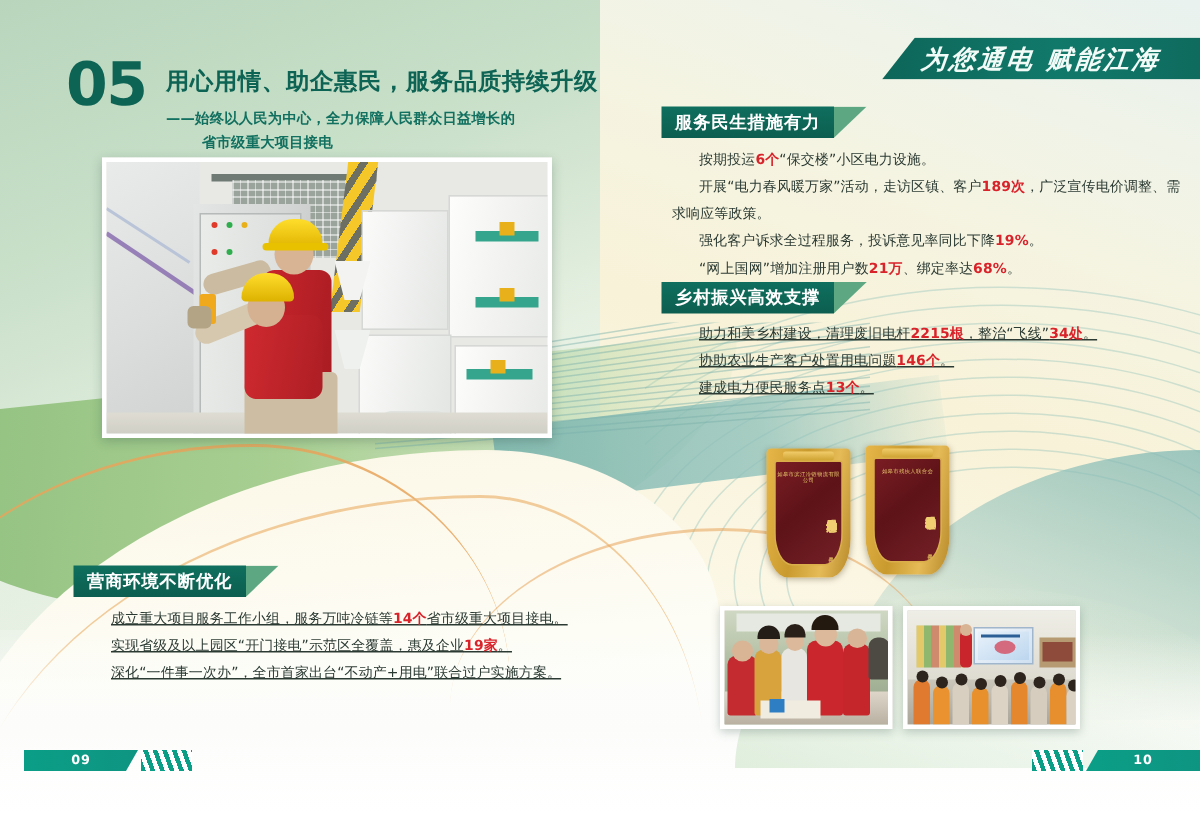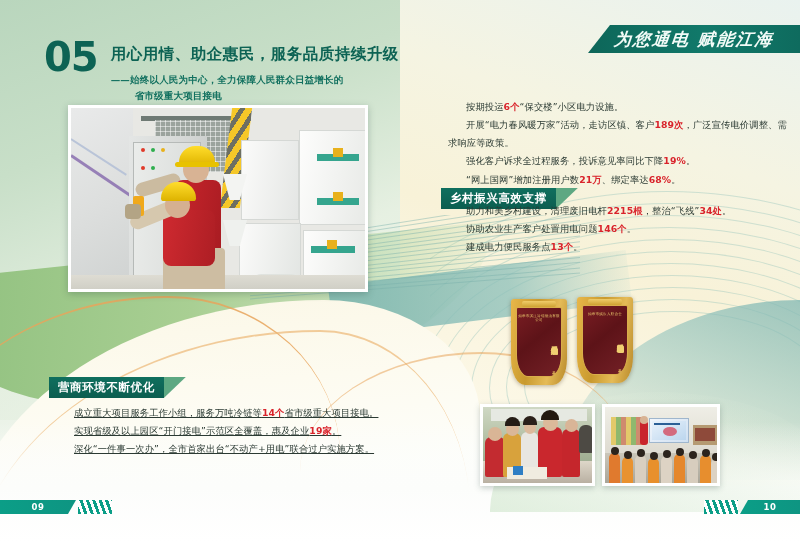--- a/index.html
+++ b/index.html
@@ -258,22 +258,22 @@
   .c-board { left:6px; top:10px; width:32px; height:28px; background:#cfd6c9;
              background-image:repeating-linear-gradient(90deg,#e3c96a 0 5px,#8fb86e 5px 10px,#cf8a6e 10px 15px); }
   .c-cab  { left:88px; top:18px; width:26px; height:20px; background:#b59a72; }
   .c-teach{ left:35px; top:14px; width:8px; height:24px; background:#c9252c; border-radius:3px; }
   .c-teachh{ left:35px; top:9px; width:8px; height:8px; background:#d8b394; border-radius:50%; }
   .c-kid  { position:absolute; border-radius:5px 5px 0 0; }
   .c-kidh { position:absolute; border-radius:50%; background:#2c241d; }
 
   
   .pgbar { position: absolute; bottom: 28px; height: 14px; display:flex; align-items:center; }
-  .pgbar-l { left: 0; width: 112px; }
-  .pgbar-r { right: 0; width: 96px; }
+  .pgbar-l { left: 16px; width: 112px; }
+  .pgbar-r { right: 0; width: 112px; }
   .pgbar .bar { flex:1; height:14px; background: linear-gradient(90deg,#0b9e87,#0e9582);
                 display:flex; align-items:center; }
   .pgbar-l .bar { clip-path: polygon(0 0, 100% 0, 100% 100%, 0 100%); justify-content:center; }
   .pgbar-r .bar { justify-content:center; }
   .pgnum { color:#ffffff; font-size:8.5px; font-weight:700; letter-spacing:.5px; }
   .hatch { width: 34px; height: 14px;
            background: repeating-linear-gradient(70deg,#0b9e87 0 3px,#ffffff 3px 6px); }
   .pgbar-l .hatch { margin-left: 2px; }
   .pgbar-r .hatch { margin-right: 2px; }
   .pgbar-l .bar { clip-path: polygon(0 0, 100% 0, calc(100% - 8px) 100%, 0 100%); }
@@ -379,32 +379,36 @@
     <div class="mp mp-w1-hatbrim"></div>
     <div class="mp mp-w2-leg"></div>
     <div class="mp mp-w2-body"></div>
     <div class="mp mp-w2-arm"></div>
     <div class="mp mp-w2-head"></div>
     <div class="mp mp-w2-hat"></div>
     <div class="mp mp-meter"></div>
     <div class="mp mp-w2-glove"></div>
   </div>
 
+  <div class="sec-head" style="left:441px; top:71px;">
+    <div class="lbl">服务民生措施有力</div>
+    <div class="arrow"></div>
+  </div>
   <div class="body-block" id="body-0" style="left:448px; top:98px; width:340px;">
       <p><span>按期投运</span><span class="hl">6个</span><span>“保交楼”小区电力设施。</span></p>
       <p><span>开展“电力春风暖万家”活动，走访区镇、客户</span><span class="hl">189次</span><span>，广泛宣传电价调整、需求响应等政策。</span></p>
       <p><span>强化客户诉求全过程服务，投诉意见率同比下降</span><span class="hl">19%</span><span>。</span></p>
       <p><span>“网上国网”增加注册用户数</span><span class="hl">21万</span><span>、绑定率达</span><span class="hl">68%</span><span>。</span></p>
     </div>
 
   <div class="sec-head" style="left:441px; top:188px;">
     <div class="lbl">乡村振兴高效支撑</div>
     <div class="arrow"></div>
   </div>
-  <div class="body-block" id="body-1" style="left:448px; top:202px; width:340px;">
+  <div class="body-block" id="body-1" style="left:448px; top:214px; width:340px;text-decoration:underline;">
       <p><span>助力和美乡村建设，清理废旧电杆</span><span class="hl">2215根</span><span>，整治“飞线”</span><span class="hl">34处</span><span>。</span></p>
       <p><span>协助农业生产客户处置用电问题</span><span class="hl">146个</span><span>。</span></p>
       <p><span>建成电力便民服务点</span><span class="hl">13个</span><span>。</span></p>
     </div>
 
   <div class="sec-head" style="left:49px; top:377px;">
     <div class="lbl">营商环境不断优化</div>
     <div class="arrow"></div>
   </div>
   <div class="body-block" id="body-2" style="left:56px; top:404px; width:344px;text-decoration:underline;">

